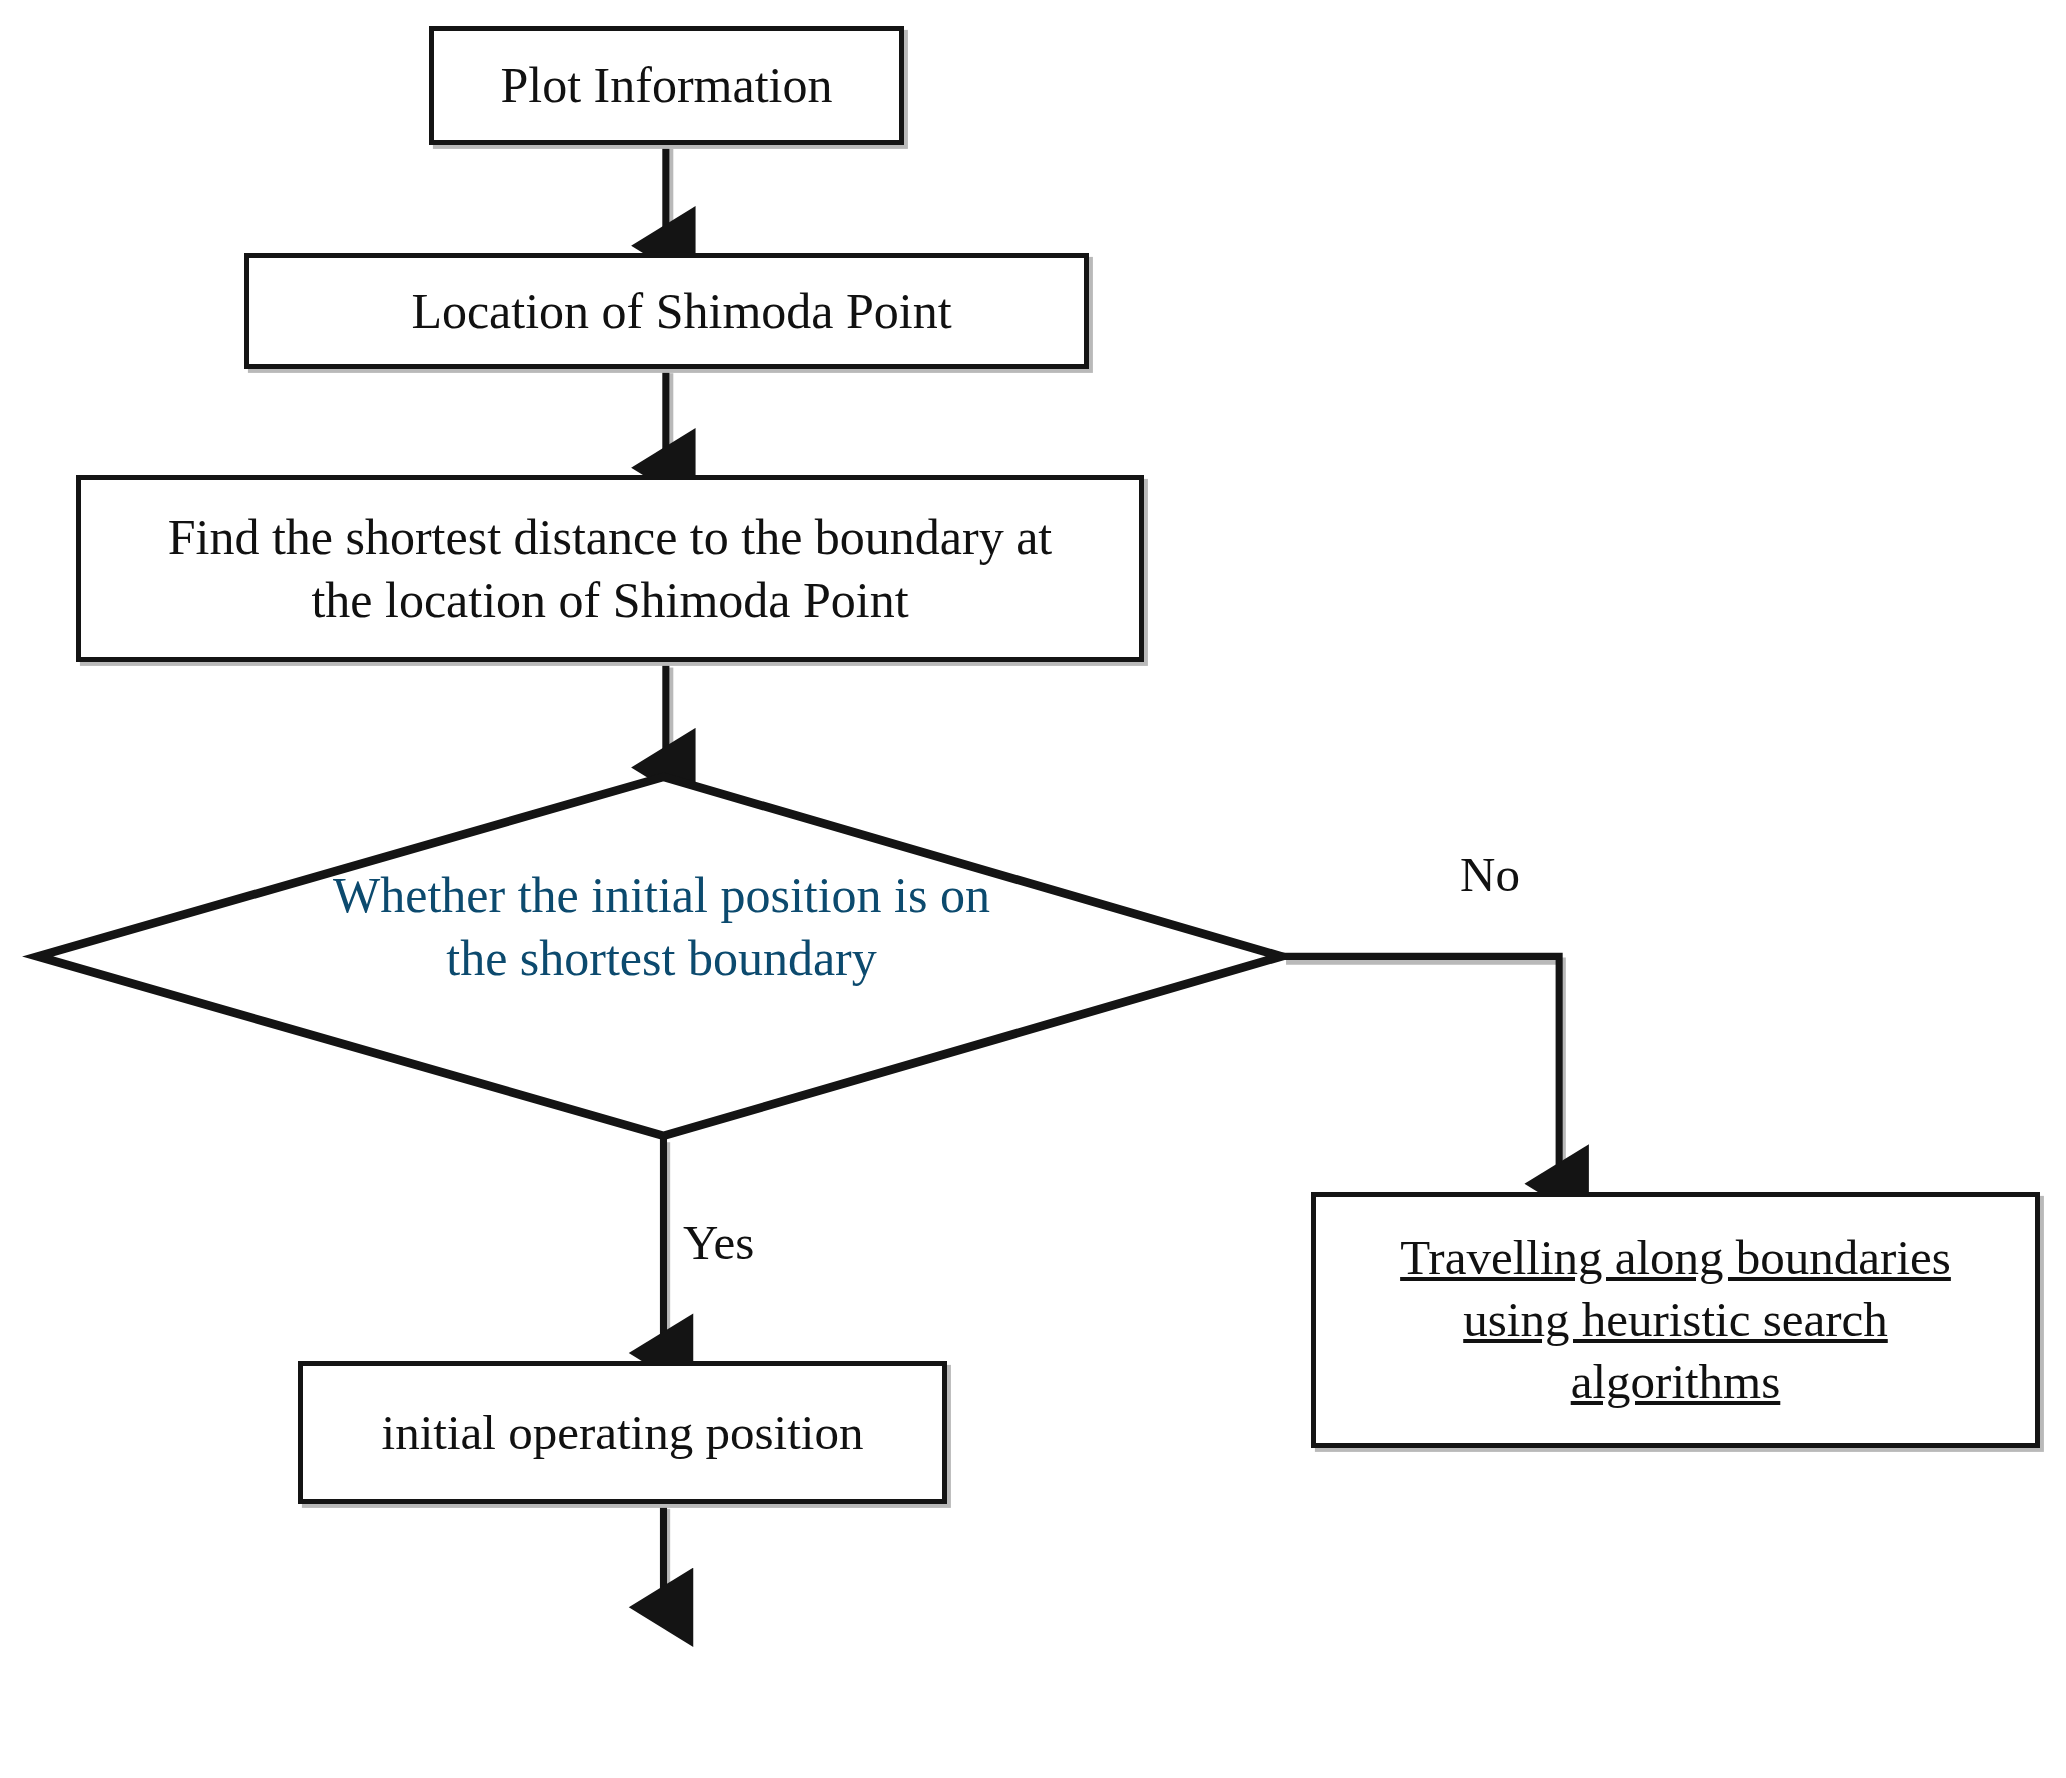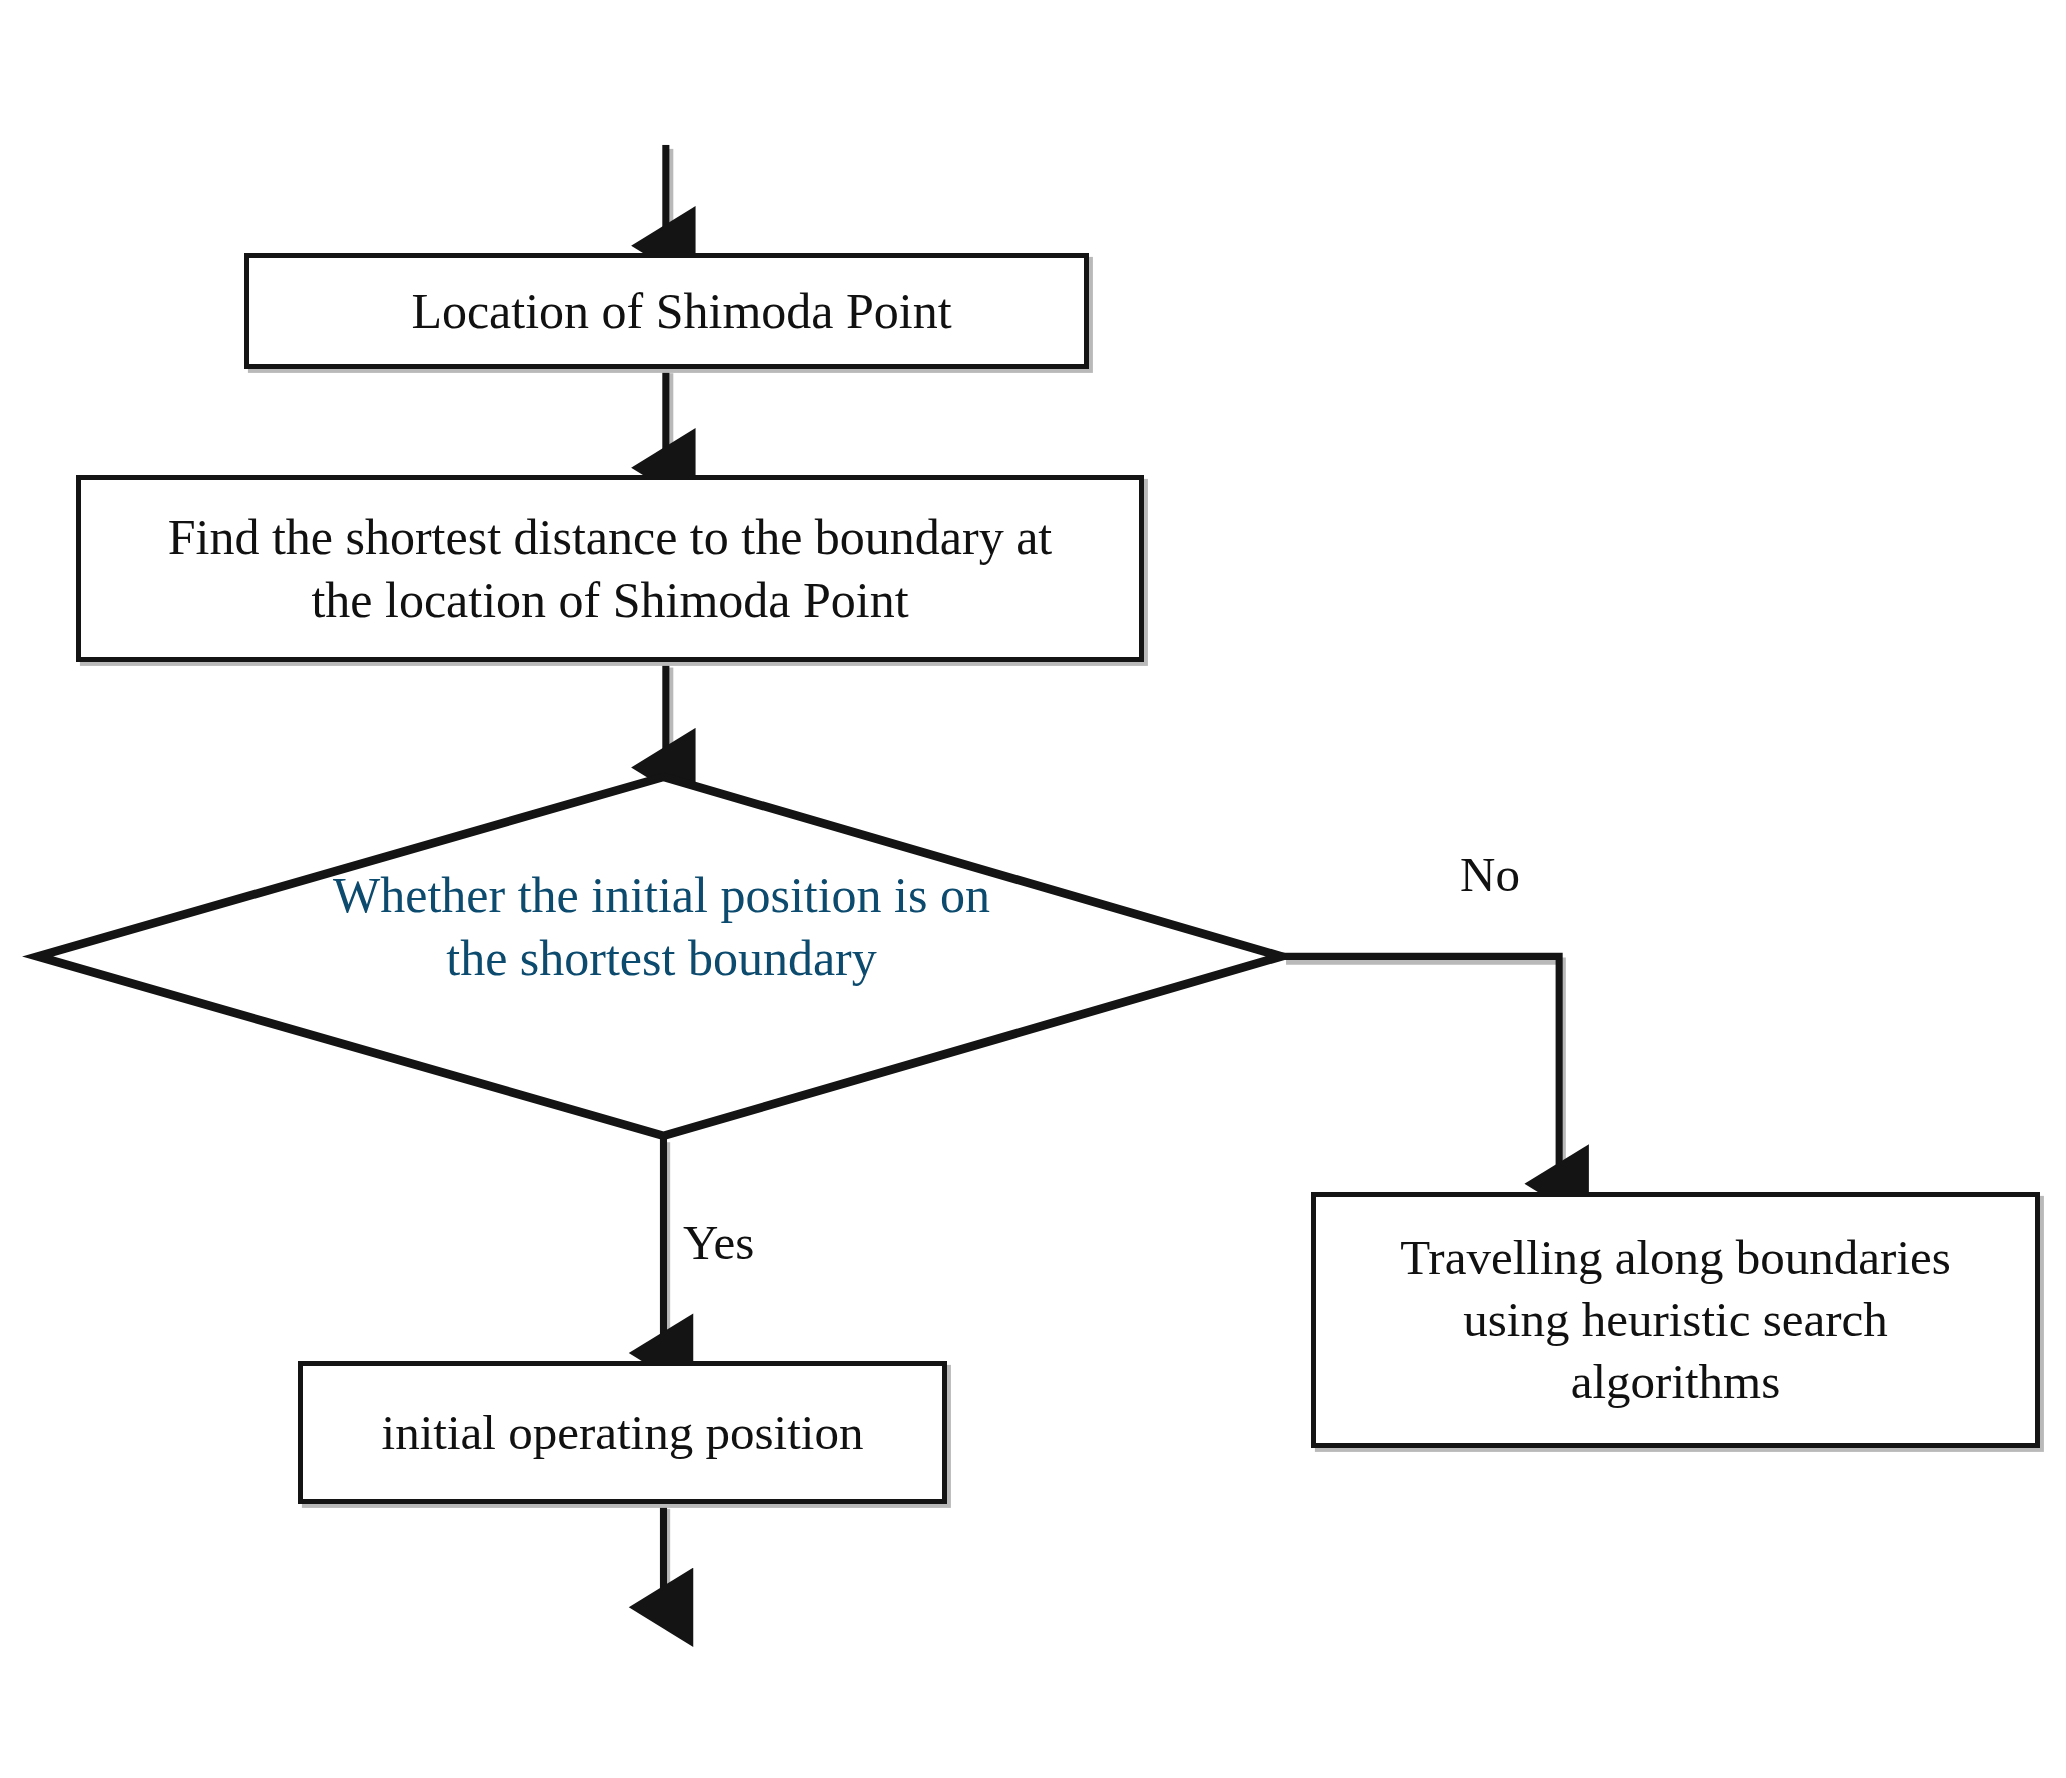--- a/index.html
+++ b/index.html
@@ -63,21 +63,21 @@
     left: 298px;  top: 1361px; width: 649px;  height: 143px;
   }
   #node-initial-operating .node-label { font-size: 49px; }
 
   #node-round-trip {
     left: 275px;  top: 1615px; width: 773px;  height: 142px;
   }
   #node-round-trip .node-label { font-size: 50px; }
 
   #node-travelling {
-    left: 1311px; top: 1192px; width: 729px;  height: 256px;
+    left: 1311px; top: 1192px; width: 729px;  height: 256px; text-decoration: underline;
   }
   #node-travelling .node-label { font-size: 49px; }
 
   .edge-label {
     position: absolute;
     font-size: 49px;
     color: #111111;
     line-height: 1;
     white-space: nowrap;
   }
@@ -125,20 +125,23 @@
 
     <polygon points="843,987 1628,1215 843,1443 48,1215" fill="#ffffff" stroke="#141414" stroke-width="11" stroke-linejoin="miter"></polygon>
 
     <line x1="843" y1="1447" x2="843" y2="1719" stroke="#141414" stroke-width="9" marker-end="url(#arrowhead)"></line>
 
     <polyline points="1629,1215 1981,1215 1981,1504" fill="none" stroke="#141414" stroke-width="9" marker-end="url(#arrowhead)"></polyline>
 
     <line x1="843" y1="1913" x2="843" y2="2042" stroke="#141414" stroke-width="9" marker-end="url(#arrowhead)"></line>
   </svg>
 
+  <div class="node" id="node-plot-information">
+    <span class="node-label">Plot Information</span>
+  </div>
 
   <div class="node" id="node-location-shimoda">
     <span class="node-label">Location of Shimoda Point</span>
   </div>
 
   <div class="node" id="node-find-shortest">
     <span class="node-label">Find the shortest distance to the boundary at
 the location of Shimoda Point</span>
   </div>
 

